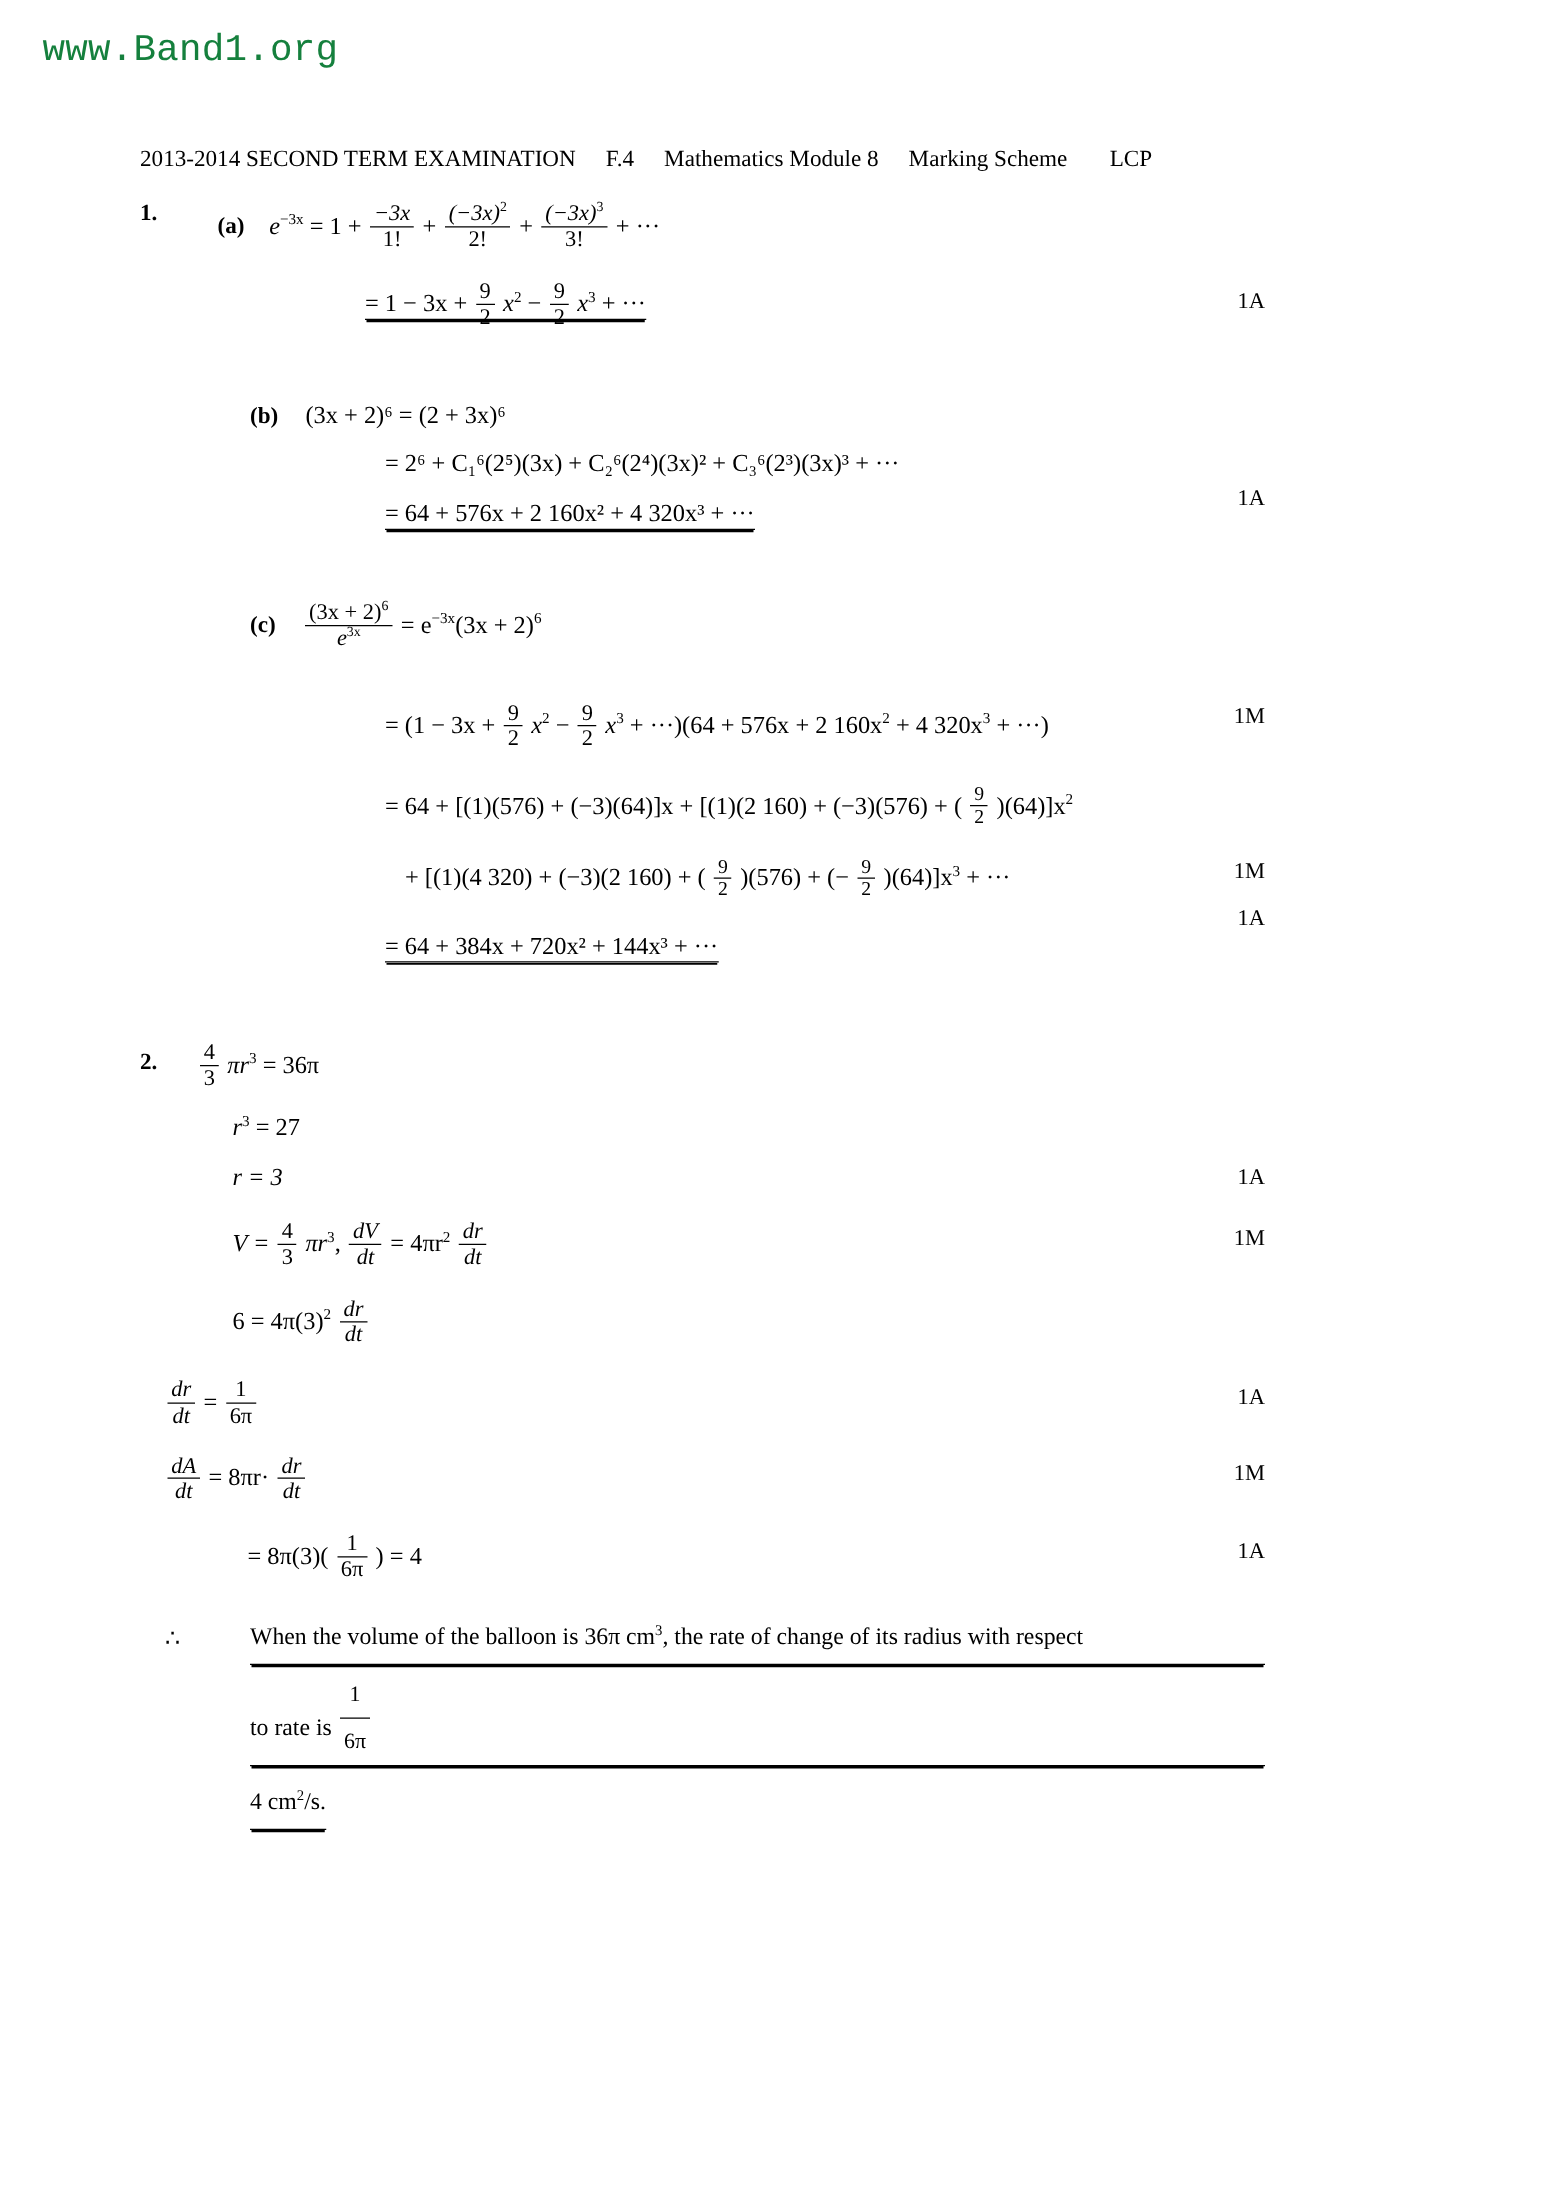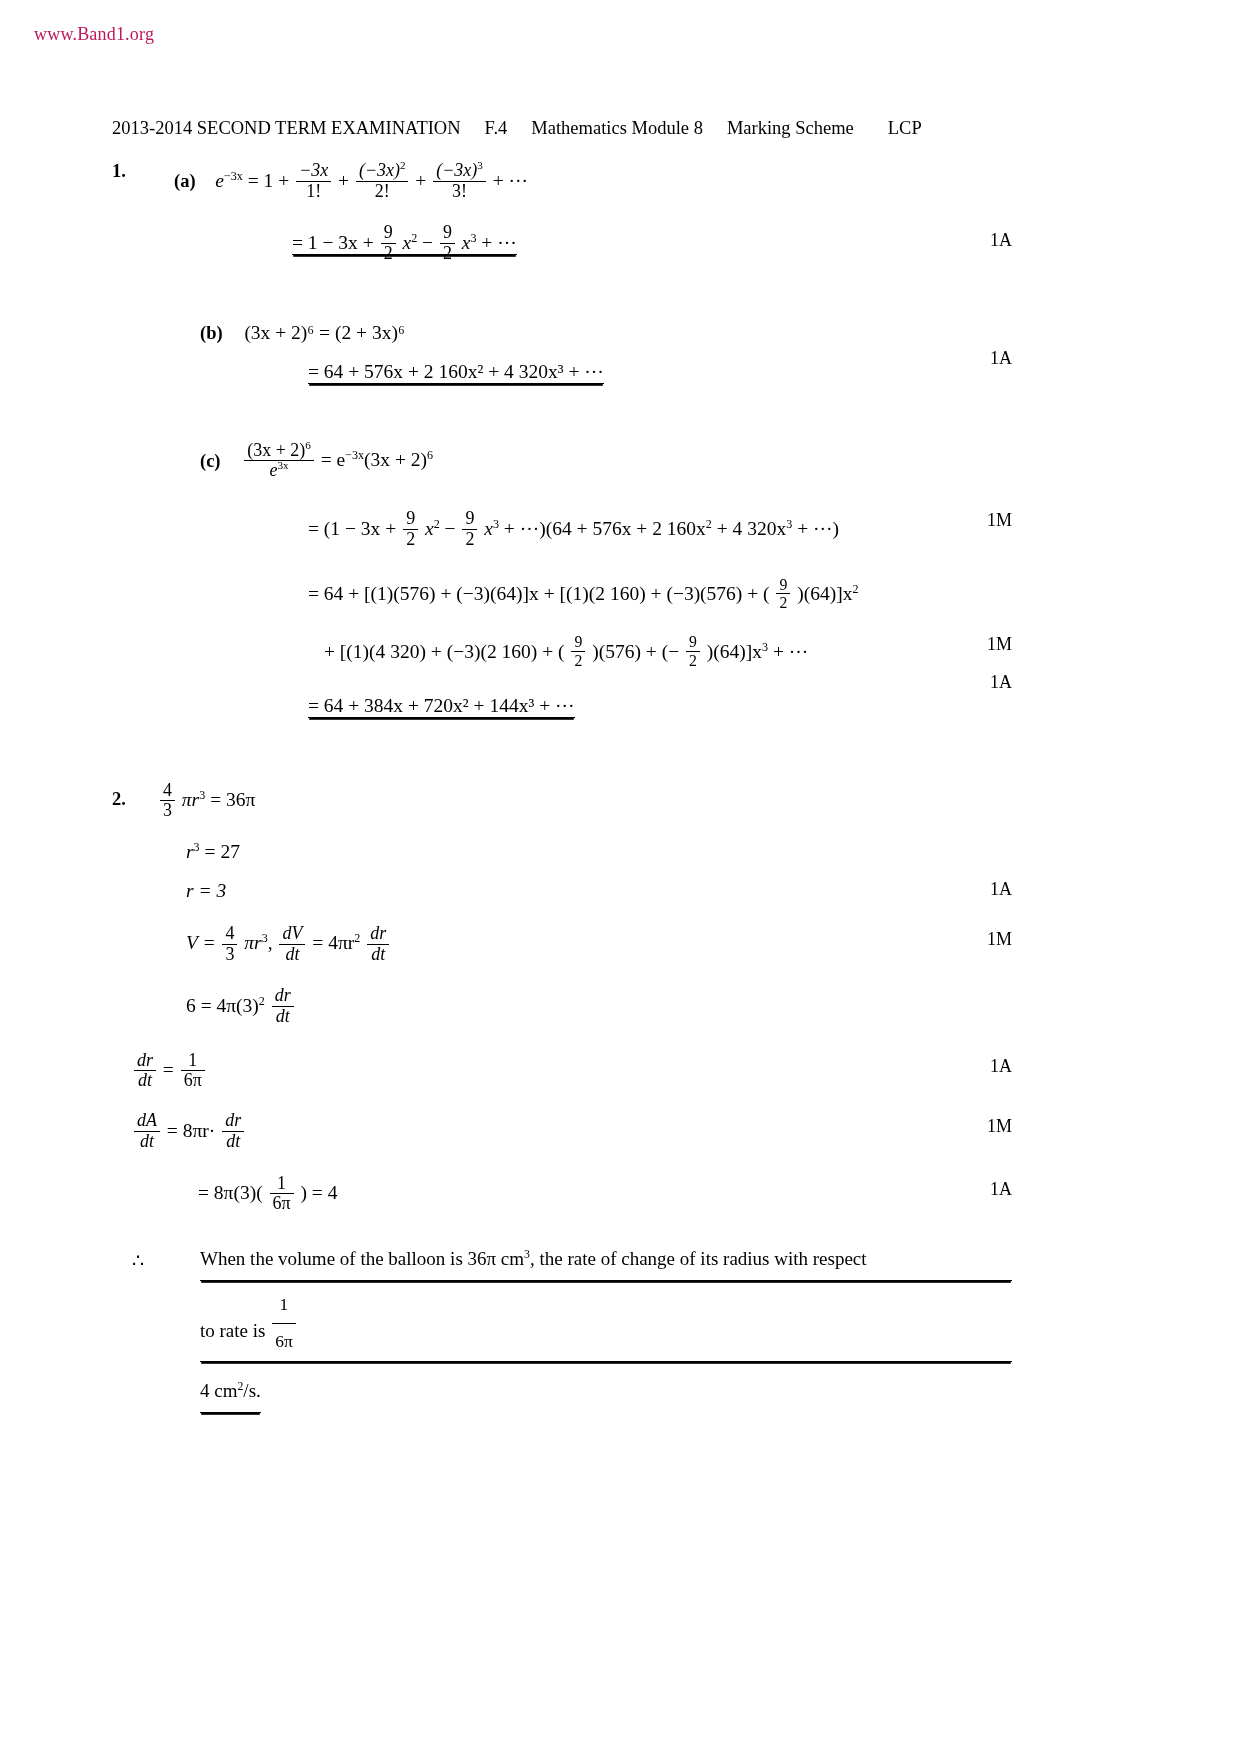--- a/index.html
+++ b/index.html
@@ -12,24 +12,24 @@
     height: 1754px;
     font-family: "Liberation Serif", serif;
     color: #000;
     position: relative;
     overflow: hidden;
   }
   .watermark {
     position: absolute;
     left: 34px;
     top: 24px;
-    font-family: Liberation Serif, serif;
-    font-size: 18px;
+    font-family: Liberation Mono, monospace;
+    font-size: 30px;
     letter-spacing: 0.2px;
-    color: #be185d;
+    color: #15803d;
   }
   .page {
     position: absolute;
     left: 112px;
     top: 118px;
     width: 900px;
   }
   .hdr {
     font-size: 18.5px;
     white-space: nowrap;
@@ -152,37 +152,40 @@
       </span>
       <span class="mark" style="top:8px;">1A</span>
     </div>
 
     <div class="row line" style="padding-left:88px;margin-top:58px;">
       <span class="part">(b)</span>
       <span style="display:inline-block;width:12px;"></span>
       <span class="m">(3x + 2)⁶ = (2 + 3x)⁶</span>
     </div>
     <div class="row line" style="padding-left:196px;margin-top:18px;">
+      <span class="m">= 2⁶ + C₁⁶(2⁵)(3x) + C₂⁶(2⁴)(3x)² + C₃⁶(2³)(3x)³ + ···</span>
+    </div>
+    <div class="row line" style="padding-left:196px;margin-top:18px;">
       <span class="m"><span class="uline2">= 64 + 576x + 2 160x² + 4 320x³ + ···</span></span>
       <span class="mark" style="top:-12px;">1A</span>
     </div>
 
     <div class="row line" style="padding-left:88px;margin-top:58px;">
       <span class="part">(c)</span>
       <span style="display:inline-block;width:12px;"></span>
       <span class="m">
         <span class="frac">
           <span class="num"><span>(3x + 2)</span><sup>6</sup></span>
           <span class="den"><i>e</i><sup>3x</sup></span>
         </span>
         <span>= e</span><sup>−3x</sup><span>(3x + 2)</span><sup>6</sup>
       </span>
     </div>
 
-    <div class="row line" style="padding-left:196px;margin-top:28px;">
+    <div class="row line" style="padding-left:196px;margin-top:40px;">
       <span class="m">
         <span>= (1 − 3x +</span>
         <span class="frac">
           <span class="num">9</span>
           <span class="den">2</span>
         </span>
         <i>x</i><sup>2</sup>
         <span>−</span>
         <span class="frac">
           <span class="num">9</span>

